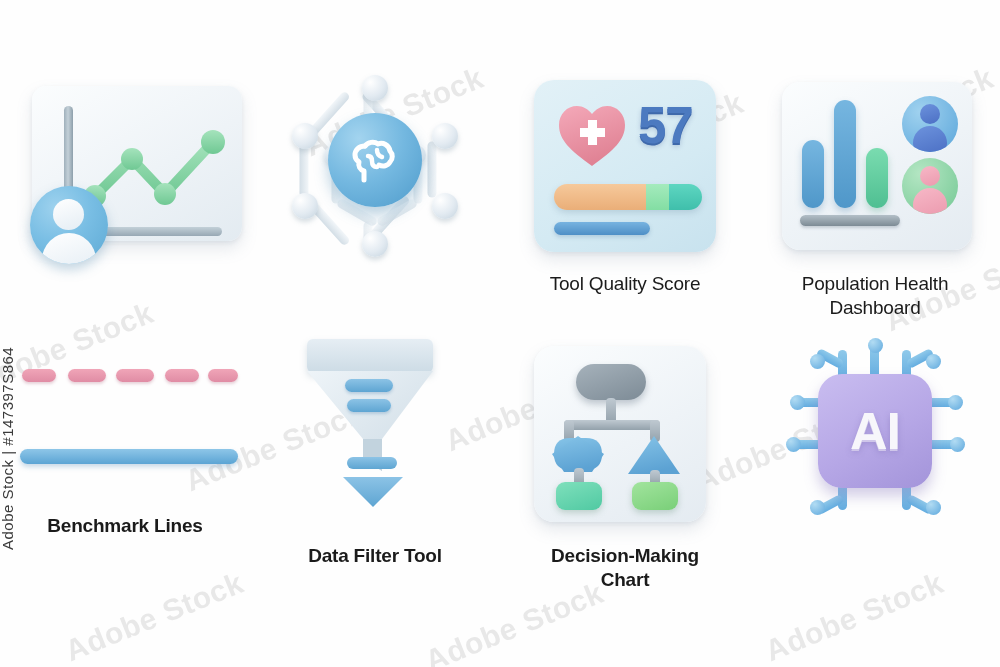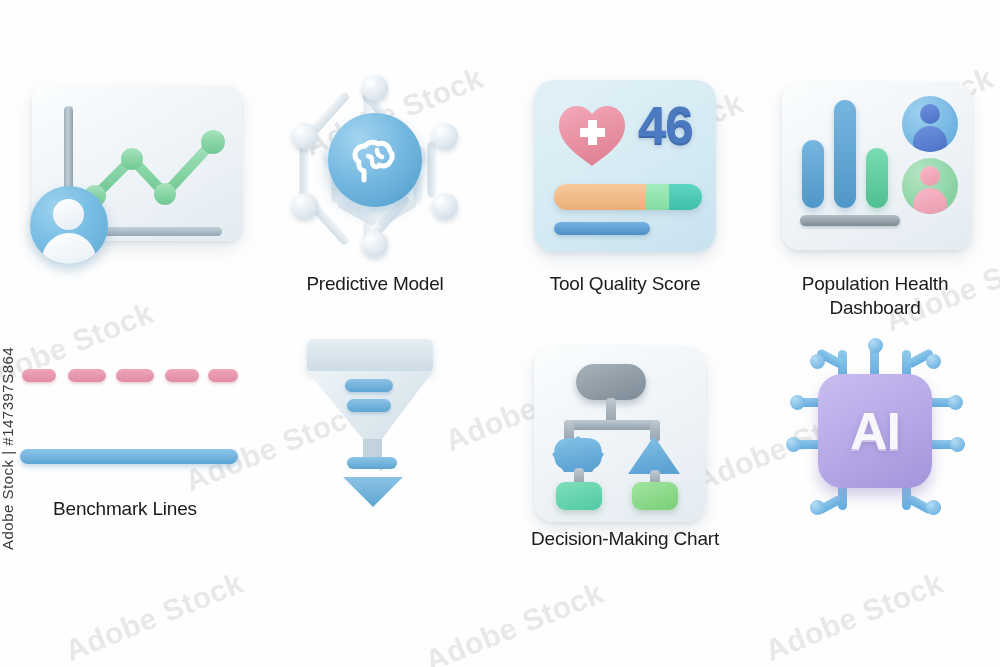--- a/index.html
+++ b/index.html
@@ -59,21 +59,21 @@
   }
   .label {
     margin-top: 6px;
     font-size: 19px;
     color: #1b1b1b;
     text-align: center;
     line-height: 1.25;
     letter-spacing: -.2px;
     max-width: 200px;
   }
-  .cell-r2 .label { margin-top: 1px; }
+  .cell-r2 .label { margin-top: 18px; font-weight: bold; }
 
   
   .card3d {
     position: absolute;
     border-radius: 18px;
     box-shadow: 0 8px 16px rgba(120,140,160,.18), 0 2px 4px rgba(120,140,160,.14);
   }
 
   
   .ptg-card {
@@ -331,37 +331,36 @@
           <div class="pm-core">
             <svg width="64" height="64" viewBox="0 0 64 64">
               <path d="M22 18c-6 0-10 4-10 9 0 3 1.5 5.5 4 7 -1 4 1 8 5 9l0 9" fill="none" stroke="#ffffff" stroke-width="5" stroke-linecap="round" stroke-linejoin="round"></path>
               <path d="M22 18c3-4 9-5 13-2 5-2 11 1 12 7 3 3 3 8 0 11 -2 4-7 5-11 3" fill="none" stroke="#ffffff" stroke-width="5" stroke-linecap="round" stroke-linejoin="round"></path>
               <path d="M25 28c3 0 4 2 4 5 0 4 2 6 5 6" fill="none" stroke="#ffffff" stroke-width="4.5" stroke-linecap="round"></path>
               <path d="M34 22c0 4 2 6 5 7" fill="none" stroke="#ffffff" stroke-width="4.5" stroke-linecap="round"></path>
             </svg>
           </div>
         </div>
       </div>
-      <div class="label">Predictive Model</div>
     </div>
 
     <div class="cell cell-r1" style="grid-row:2;grid-column:3">
       <div class="art">
         <div class="card3d cqs-card"></div>
         <svg class="cqs-heart" viewBox="0 0 72 66">
           <defs>
             <linearGradient id="ghrt" x1="0" y1="0" x2="0.4" y2="1">
               <stop offset="0" stop-color="#f4a9b9"></stop>
                 <stop offset="1" stop-color="#e08294"></stop>
             </linearGradient>
           </defs>
           <path d="M36 64C14 48 3 38 3 23 3 12 11 4 21 4c6 0 11 3 15 8 4-5 9-8 15-8 10 0 18 8 18 19 0 15-11 25-33 41z" fill="url(#ghrt)"></path>
           <path d="M32 18h9v8h8v9h-8v8h-9v-8h-8v-9h8z" fill="#ffffff"></path>
         </svg>
-        <div class="cqs-num">46</div>
+        <div class="cqs-num">57</div>
         <div class="cqs-bar">
           <i style="width:62%;background:linear-gradient(180deg,#f6c99b,#eaae78);"></i>
           <i style="width:16%;background:linear-gradient(180deg,#a4ebbd,#83dea3);"></i>
           <i style="width:22%;background:linear-gradient(180deg,#5ed6c1,#3fbfab);"></i>
         </div>
         <div class="cqs-under"></div>
       </div>
       <div class="label">Tool Quality Score</div>
     </div>
 
@@ -415,20 +414,21 @@
             </defs>
             <path d="M22 40 L148 40 L97 108 L97 140 L78 128 L78 108 Z" fill="url(#gfun)"></path>
             <path d="M78 108 L97 108 L97 140 L78 128 Z" fill="#c2d3de"></path>
             <rect x="62" y="126" width="50" height="12" rx="6" fill="url(#gchip)"></rect>
             <path d="M58 146 L118 146 L88 176 Z" fill="url(#gchip)"></path>
           </svg>
           <div class="dft-chip" style="left:60px; top:48px; width:48px; height:13px;"></div>
           <div class="dft-chip" style="left:62px; top:68px; width:44px; height:13px;"></div>
         </div>
       </div>
+      <div class="label">Data Filter Tool</div>
     </div>
 
     <div class="cell cell-r2" style="grid-row:3;grid-column:3">
       <div class="art" style="height:190px;">
         <div class="card3d dmc-card"></div>
         <div class="dmc-root"></div>
         <div class="dmc-conn" style="left:86px; top:62px; width:10px; height:26px;"></div>
         <div class="dmc-conn" style="left:44px; top:84px; width:96px; height:10px;"></div>
         <div class="dmc-conn" style="left:44px; top:84px; width:10px; height:22px;"></div>
         <div class="dmc-conn" style="left:130px; top:84px; width:10px; height:22px;"></div>

